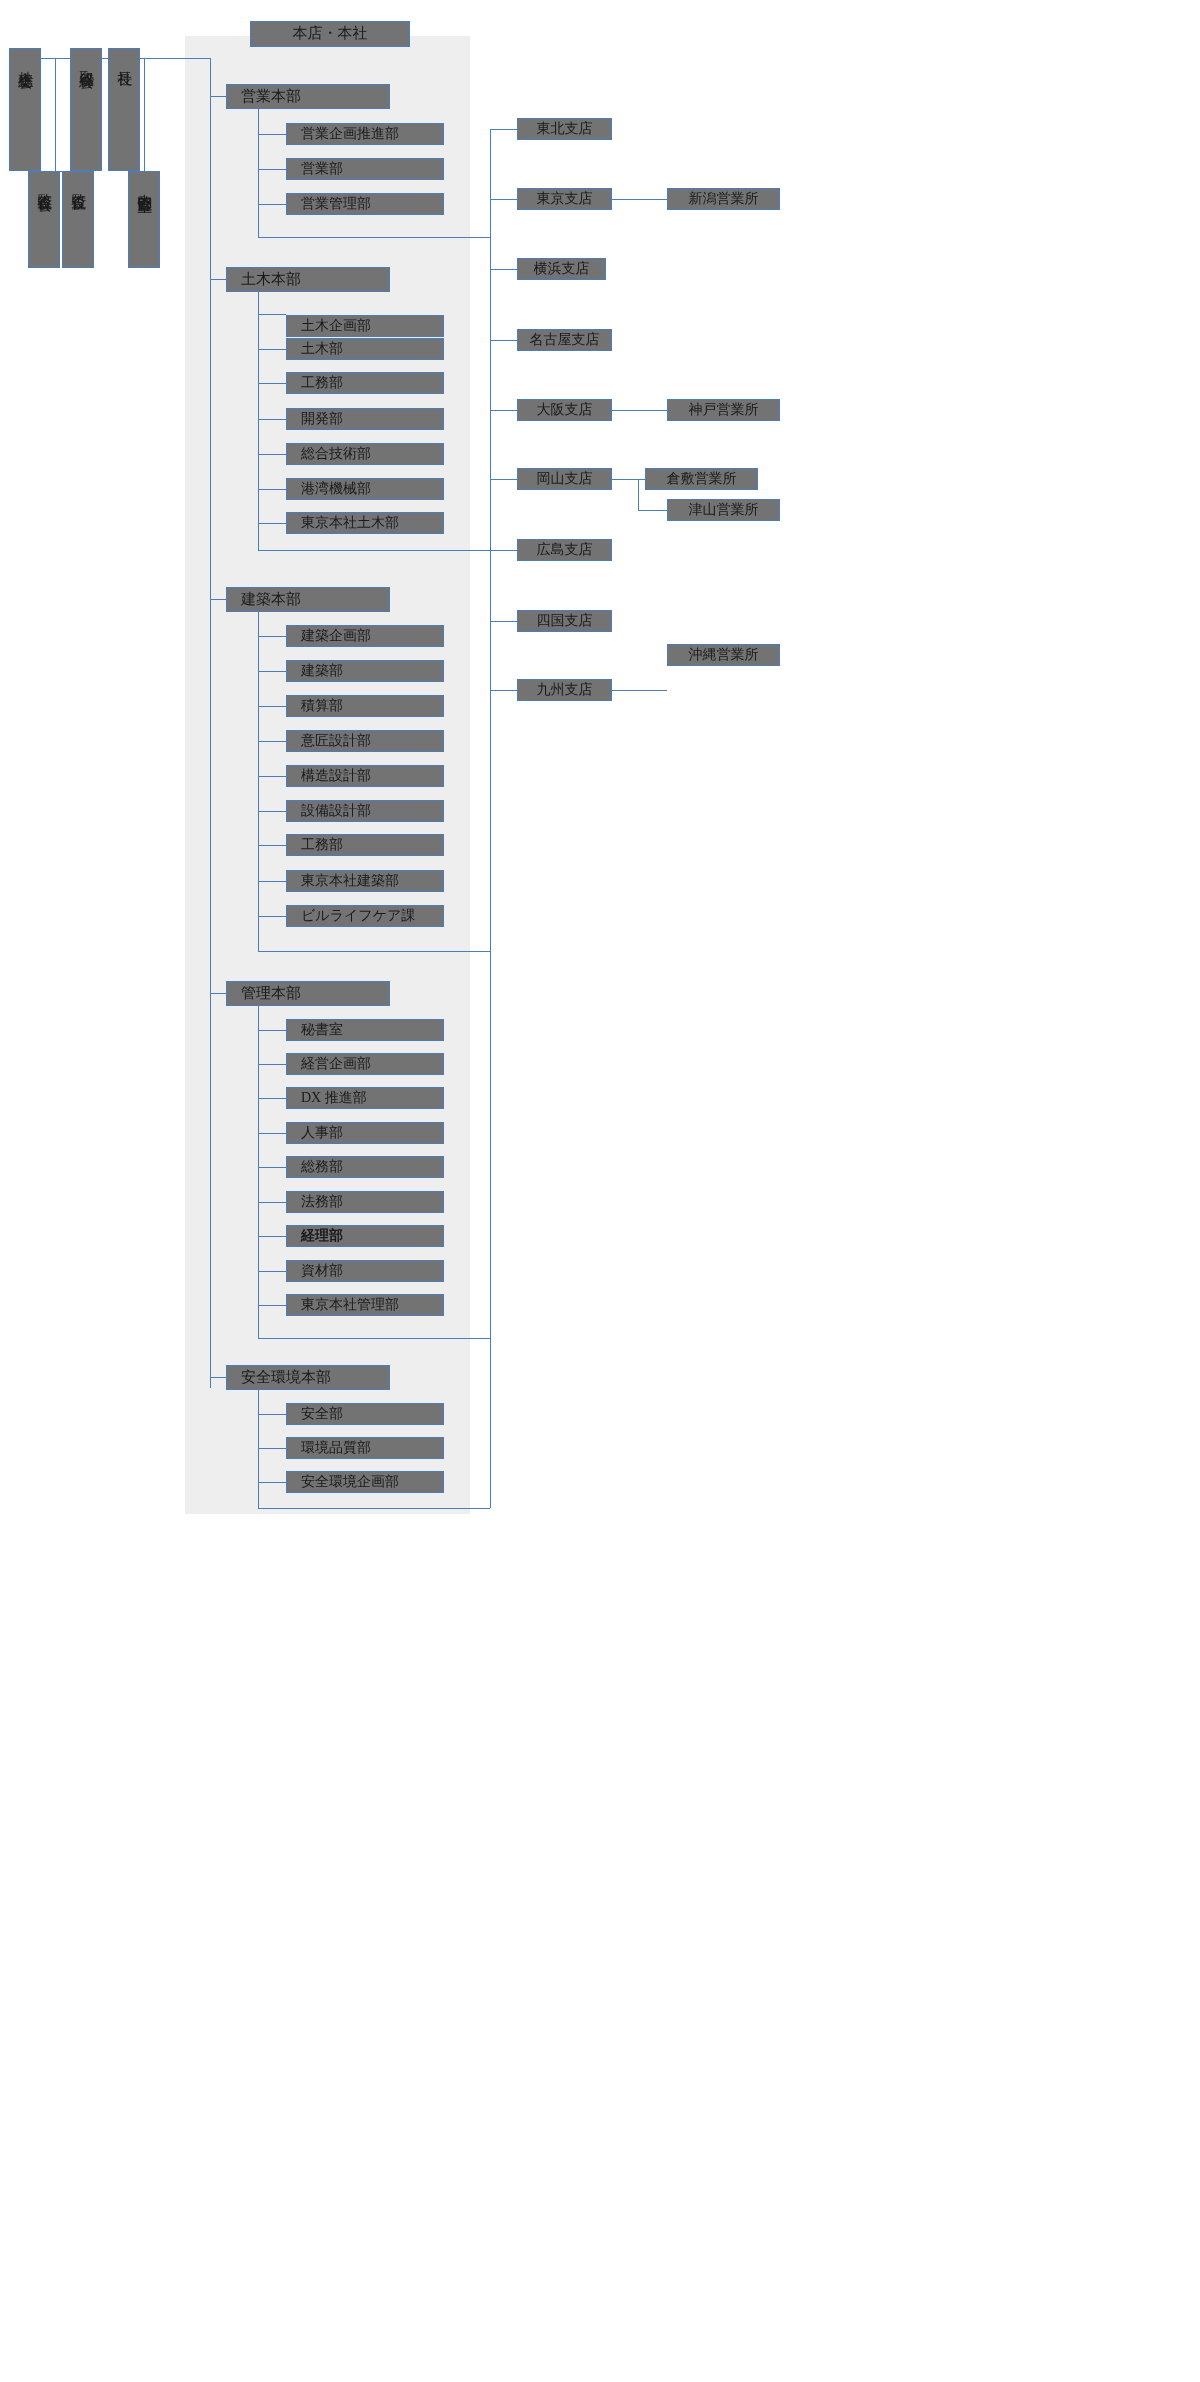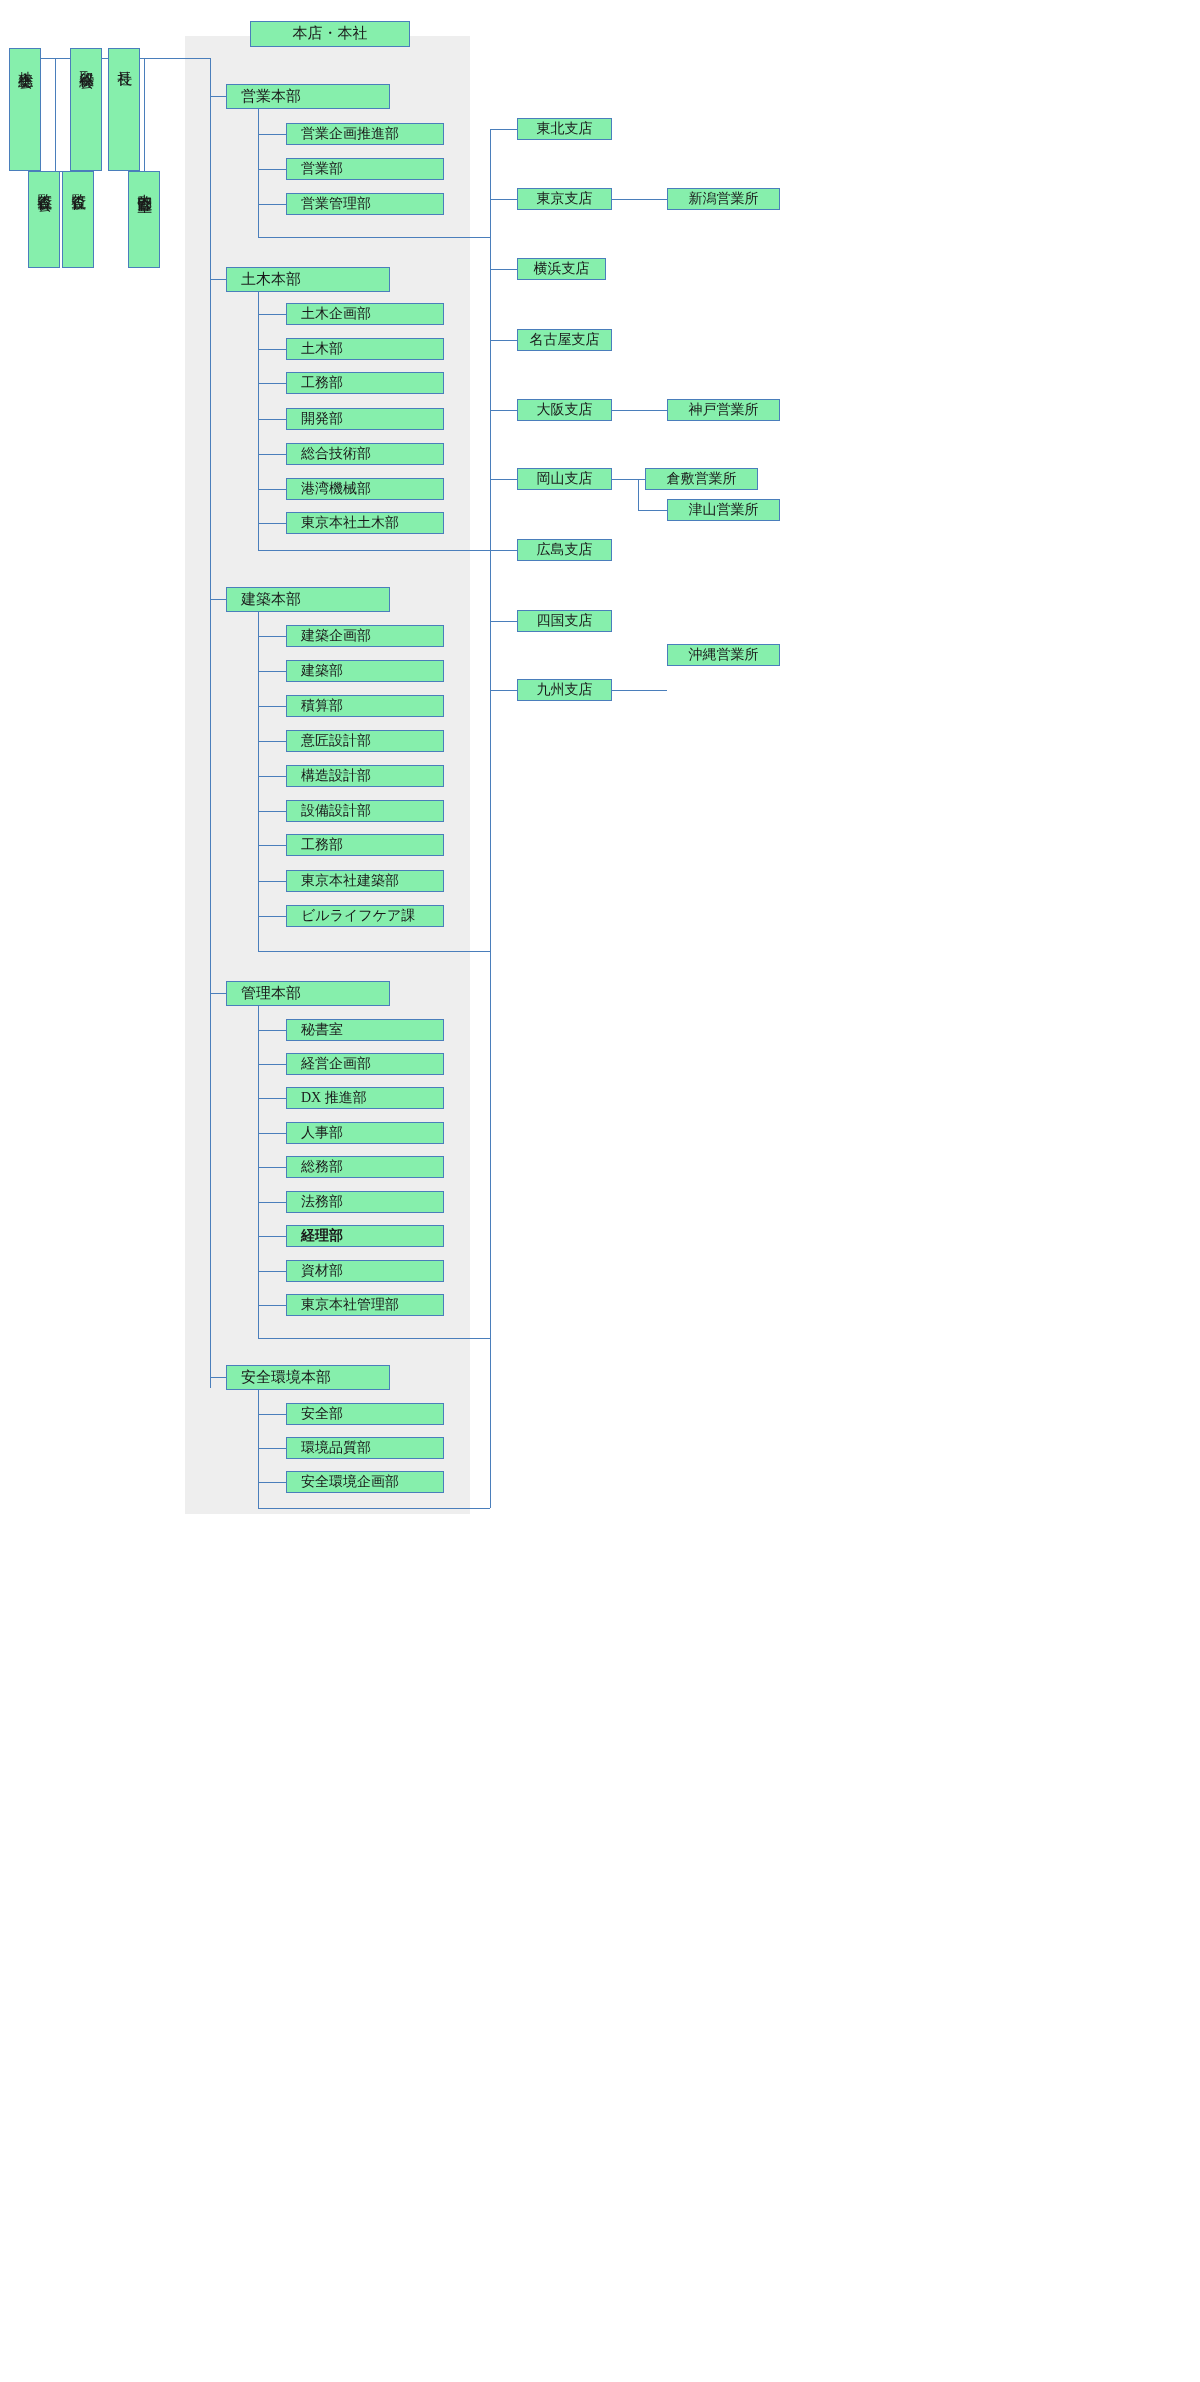--- a/index.html
+++ b/index.html
@@ -30,21 +30,21 @@
     z-index:1;
   }
   .ln.h{height:1px;}
   .ln.v{width:1px;}
 
   
   .bx{
     position:absolute;
     box-sizing:border-box;
     border:1px solid #4a7ebb;
-    background:#86efac;
+    background:#737373;
     z-index:3;
     display:flex;
     align-items:center;
     justify-content:center;
     line-height:1.15;
     white-space:nowrap;
   }
   .bx.lft{justify-content:flex-start;padding-left:14px;}
 
   
@@ -108,21 +108,21 @@
   <div class="ln h" style="left:258px; top:204px; width:28px;"></div>
   <div class="bx lft f14" style="left:286px; top:193px; width:158px; height:22px;">営業管理部</div>
 
   <div class="ln h" style="left:258px; top:237px; width:232px;"></div>
 
   <div class="ln h" style="left:210px; top:279px; width:16px;"></div>
   <div class="bx lft f15" style="left:226px; top:267px; width:164px; height:25px;">土木本部</div>
   <div class="ln v" style="left:258px; top:292px; height:258px;"></div>
 
   <div class="ln h" style="left:258px; top:314px; width:28px;"></div>
-  <div class="bx lft f14" style="left:286px; top:303px; width:158px; height:22px;font-family:Liberation Serif, serif;">土木企画部</div>
+  <div class="bx lft f14" style="left:286px; top:315px; width:158px; height:22px;font-family:Liberation Serif, serif;">土木企画部</div>
 
   <div class="ln h" style="left:258px; top:349px; width:28px;"></div>
   <div class="bx lft f14" style="left:286px; top:338px; width:158px; height:22px;">土木部</div>
 
   <div class="ln h" style="left:258px; top:383px; width:28px;"></div>
   <div class="bx lft f14" style="left:286px; top:372px; width:158px; height:22px;">工務部</div>
 
   <div class="ln h" style="left:258px; top:419px; width:28px;"></div>
   <div class="bx lft f14" style="left:286px; top:408px; width:158px; height:22px;">開発部</div>
 

